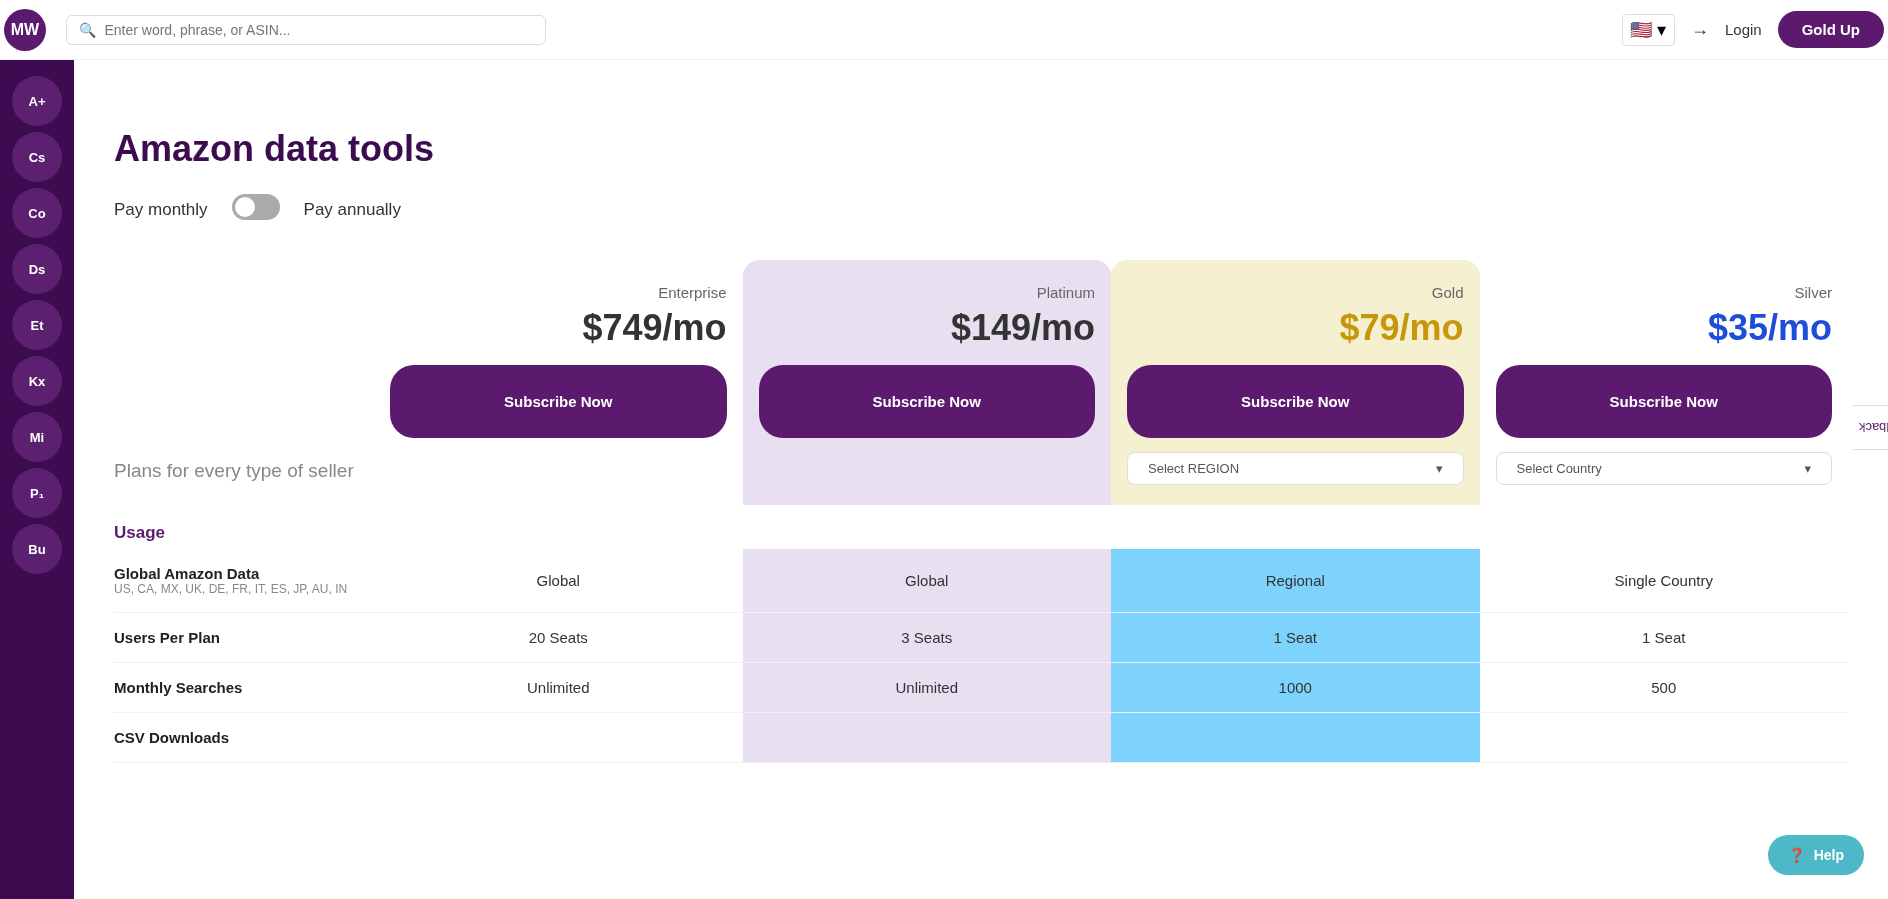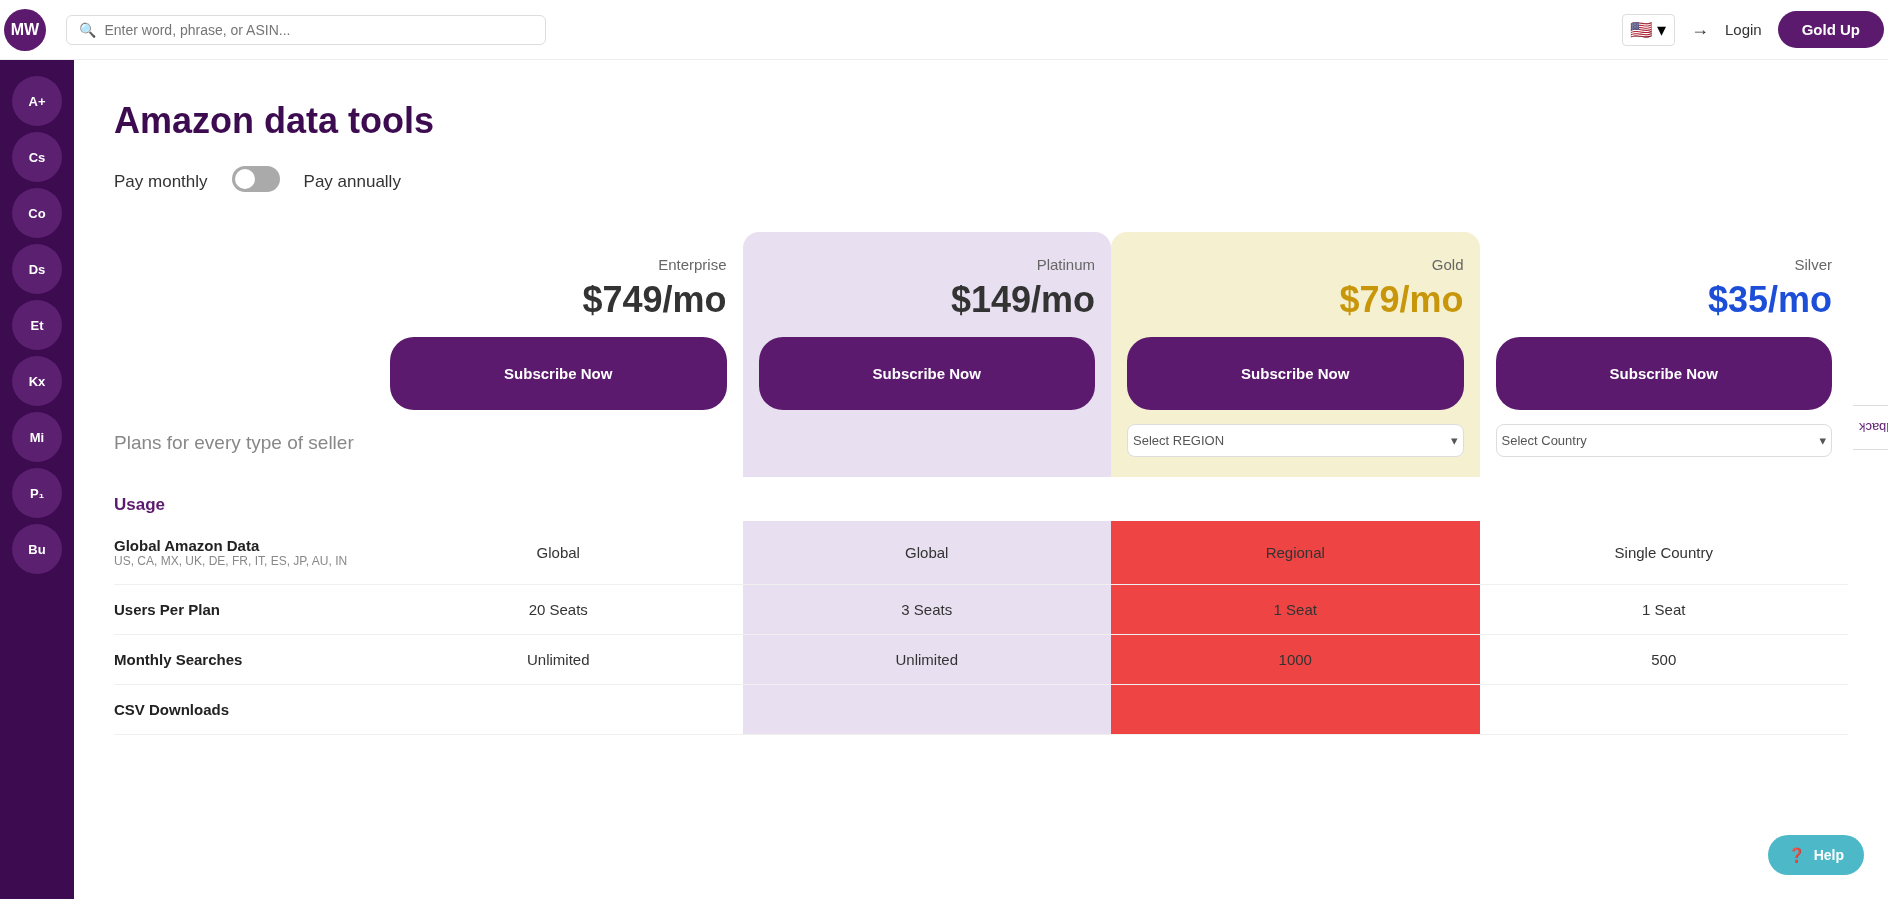--- a/index.html
+++ b/index.html
@@ -58,21 +58,21 @@
       transform-origin: right center; writing-mode: vertical-rl;
       border-radius: 4px 4px 0 0; z-index: 200;
     }
 
     
     .main {
       margin-top: 60px; margin-left: 74px; padding: 40px 40px 40px 40px;
     }
 
     .page-title {
-      font-size: 36px; font-weight: 700; color: #3d0c50; margin-bottom: 24px;
+      font-size: 36px; font-weight: 700; color: #3d0c50; margin-bottom: 24px; margin-top: 28px;
     }
 
     .billing-toggle {
       display: flex; align-items: flex-end; gap: 24px; margin-bottom: 40px;
     }
     .toggle-label { font-size: 17px; color: #333; font-weight: 500; }
     .toggle-switch {
       width: 48px; height: 26px; background: #aaa; border-radius: 13px;
       position: relative; cursor: pointer; flex-shrink: 0;
     }
@@ -113,40 +113,40 @@
 
     .subscribe-btn {
       background: #5c1a6e; color: #fff; border: none; border-radius: 24px;
       padding: 28px 28px; font-size: 15px; font-weight: 600; cursor: pointer;
       white-space: nowrap; width: 100%;
     }
 
     
     .region-select {
       margin-top: 14px; border: 1px solid #ddd; border-radius: 8px;
-      padding: 8px 5px; font-size: 13px; color: #555;
+      padding: 8px 20px; font-size: 13px; color: #555;
       display: flex; align-items: center; justify-content: space-between;
       gap: 8px; cursor: pointer; background: #fff; width: 100%;
     }
     .section-label-cell {
       padding: 18px 0 6px; font-size: 17px; font-weight: 700; color: #5c1a6e;
     }
     .section-spacer { background: transparent; }
     .data-label-cell {
       padding: 16px 0; border-bottom: 1px solid #f0f0f0;
       font-size: 15px; font-weight: 600; color: #222;
     }
     .data-sub { font-size: 12px; color: #888; font-weight: 400; }
     .data-val-cell {
       padding: 16px 8px; border-bottom: 1px solid #f0f0f0;
       font-size: 15px; color: #333; text-align: center;
       display: flex; align-items: center; justify-content: center;
     }
     .data-val-cell.platinum { background: #e8e0f0; }
-    .data-val-cell.gold { background: #ef4444; }
+    .data-val-cell.gold { background: #7dd3fc; }
 
     
     .help-btn {
       position: fixed; bottom: 24px; right: 24px;
       background: #4db8c8; color: #fff; border: none; border-radius: 24px;
       padding: 12px 20px; font-size: 14px; font-weight: 600; cursor: pointer;
       display: flex; align-items: center; gap: 8px; z-index: 300;
     }
 
     

